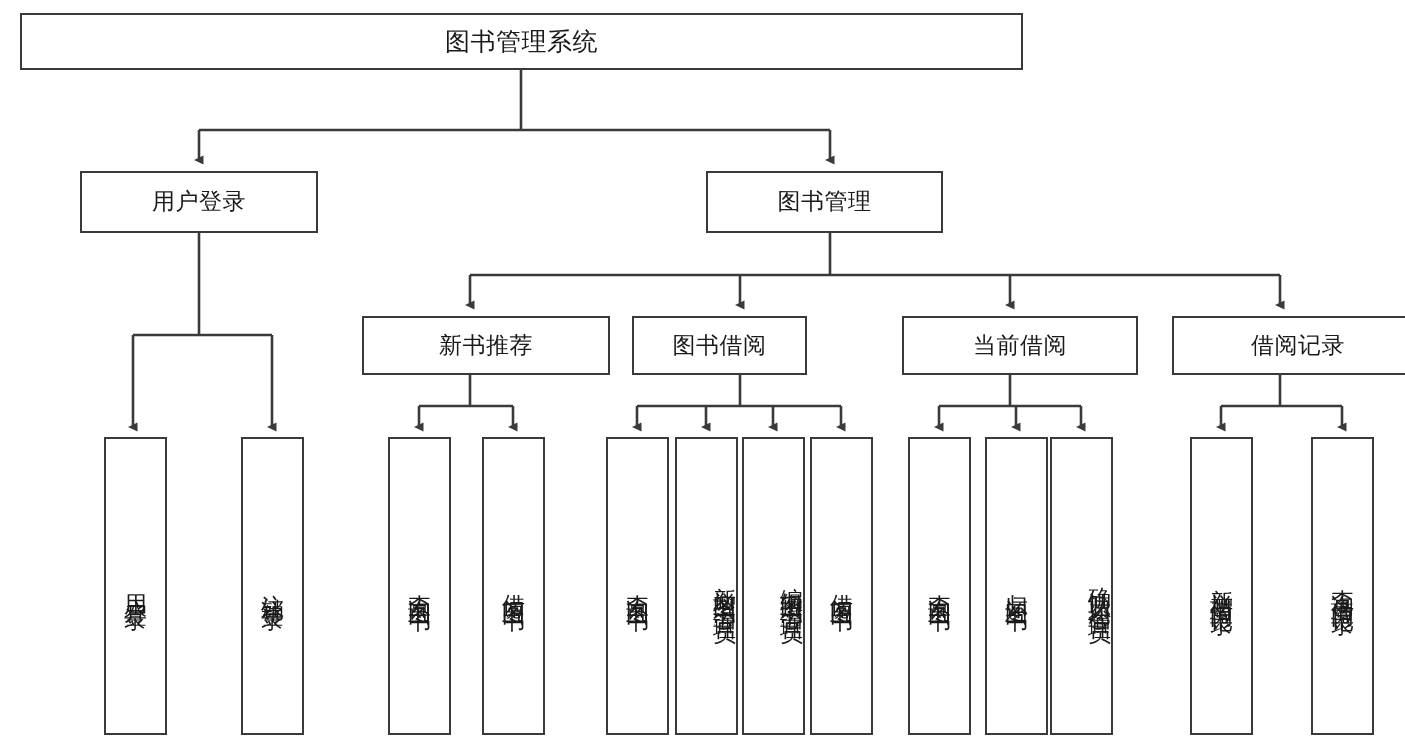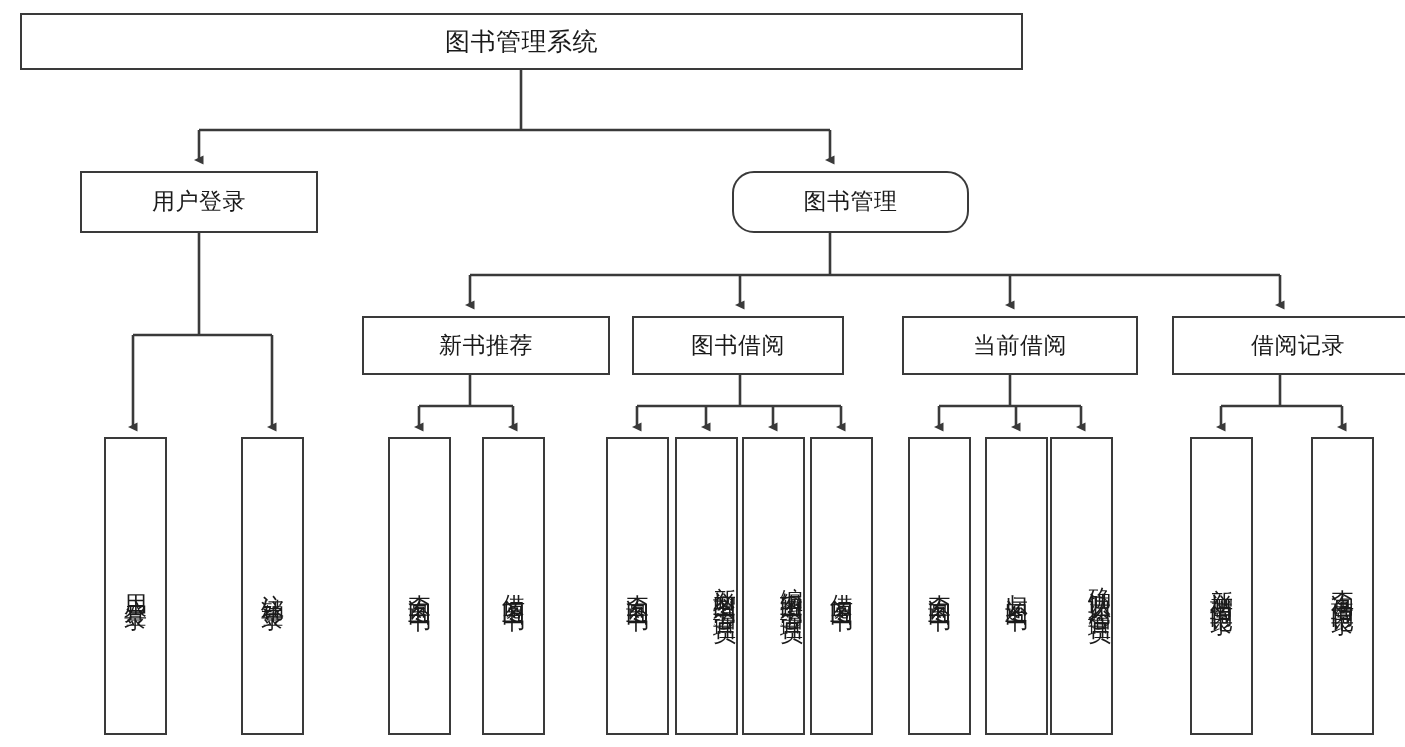--- a/index.html
+++ b/index.html
@@ -109,28 +109,28 @@
     </g>
   </svg>
 
   <div class="node h root" style="left: 20px; top: 13px; width: 1003px; height: 57px;">
     <span class="lbl">图书管理系统</span>
   </div>
 
   <div class="node h" style="left: 80px; top: 171px; width: 238px; height: 62px;">
     <span class="lbl">用户登录</span>
   </div>
-  <div class="node h" style="left: 732px; top: 171px; width: 237px; height: 62px; border-radius: 22px;">
+  <div class="node h" style="left: 706px; top: 171px; width: 237px; height: 62px;">
     <span class="lbl">图书管理</span>
   </div>
 
   <div class="node h" style="left: 362px; top: 316px; width: 248px; height: 59px;">
     <span class="lbl">新书推荐</span>
   </div>
-  <div class="node h" style="left: 632px; top: 316px; width: 212px; height: 59px;">
+  <div class="node h" style="left: 632px; top: 316px; width: 175px; height: 59px;">
     <span class="lbl">图书借阅</span>
   </div>
   <div class="node h" style="left: 902px; top: 316px; width: 236px; height: 59px;">
     <span class="lbl">当前借阅</span>
   </div>
   <div class="node h" style="left: 1172px; top: 316px; width: 252px; height: 59px;">
     <span class="lbl">借阅记录</span>
   </div>
 
   <div class="node v mid" style="left: 104px; top: 437px; width: 63px; height: 298px;">

